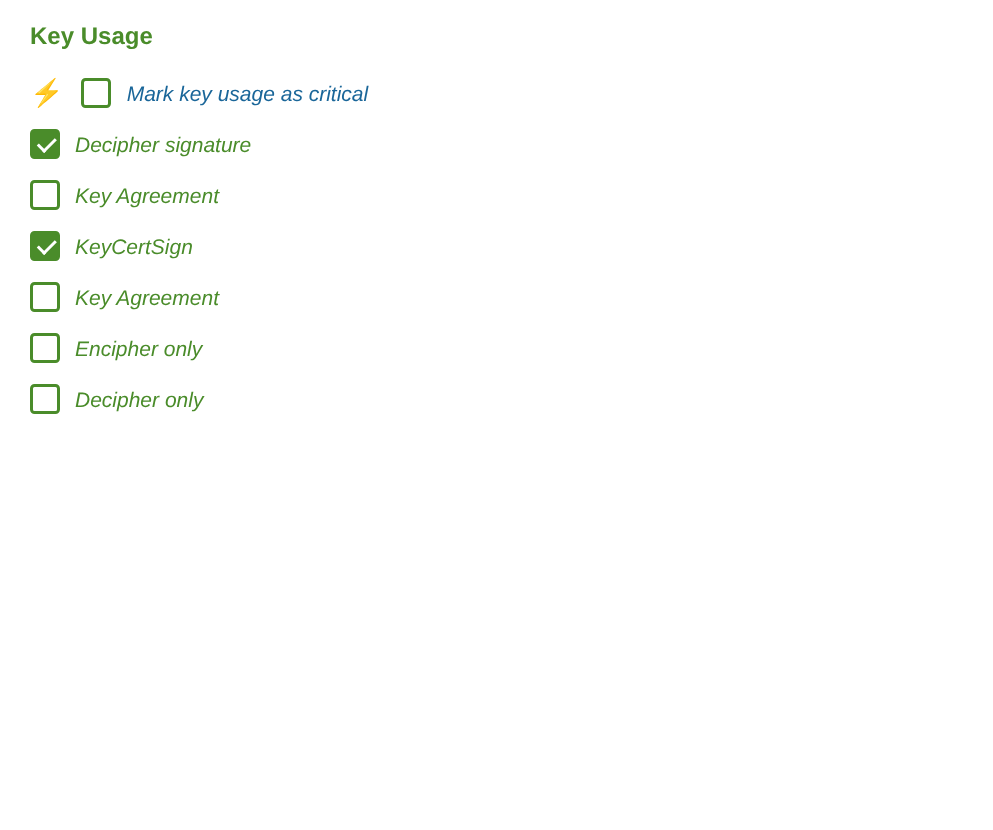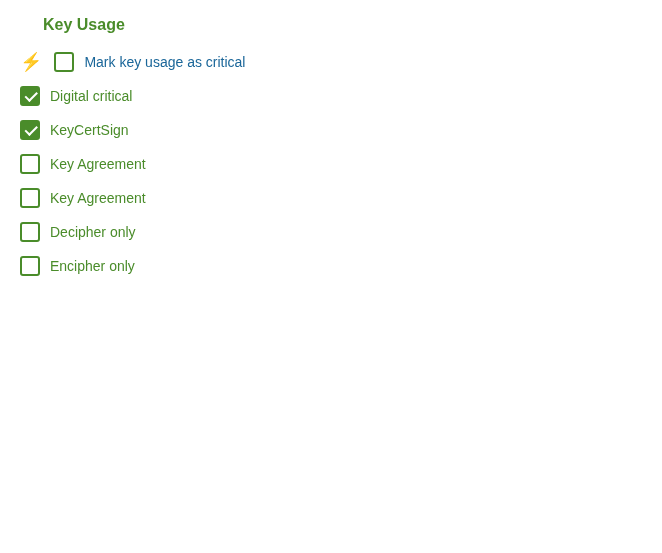--- a/index.html
+++ b/index.html
@@ -15,21 +15,20 @@
       width: 662px;
       min-height: 553px;
       padding: 16px 20px;
     }
 
     .section-title {
       color: #4a8c2a;
       font-size: 16px;
       font-weight: bold;
       margin-bottom: 18px;
-      margin-left: 23px;
     }
 
     .checkbox-row {
       display: flex;
       align-items: center;
       margin-bottom: 14px;
       gap: 10px;
     }
 
     .custom-checkbox {
@@ -55,20 +54,21 @@
       width: 5px;
       height: 10px;
       border: 2px solid #ffffff;
       border-top: none;
       border-left: none;
       transform: rotate(45deg) translateY(-1px);
     }
 
     .label-text {
       font-size: 14px;
+      font-style: italic;
     }
 
     .label-green {
       color: #4a8c2a;
     }
 
     .label-blue {
       color: #1a6699;
     }
 
@@ -86,35 +86,35 @@
 <h2 class="section-title">Key Usage</h2>
 
 <div id="items-container">
     <div class="checkbox-row">
       <span class="lightning-icon">⚡</span>
       <div class="custom-checkbox"></div>
       <span class="label-text label-blue">Mark key usage as critical</span>
     </div>
     <div class="checkbox-row">
       <div class="custom-checkbox checked"></div>
-      <span class="label-text label-green">Digital critical</span>
+      <span class="label-text label-green">Decipher signature</span>
+    </div>
+    <div class="checkbox-row">
+      <div class="custom-checkbox"></div>
+      <span class="label-text label-green">Key Agreement</span>
     </div>
     <div class="checkbox-row">
       <div class="custom-checkbox checked"></div>
       <span class="label-text label-green">KeyCertSign</span>
     </div>
     <div class="checkbox-row">
       <div class="custom-checkbox"></div>
       <span class="label-text label-green">Key Agreement</span>
     </div>
     <div class="checkbox-row">
       <div class="custom-checkbox"></div>
-      <span class="label-text label-green">Key Agreement</span>
+      <span class="label-text label-green">Encipher only</span>
     </div>
     <div class="checkbox-row">
       <div class="custom-checkbox"></div>
       <span class="label-text label-green">Decipher only</span>
     </div>
-    <div class="checkbox-row">
-      <div class="custom-checkbox"></div>
-      <span class="label-text label-green">Encipher only</span>
-    </div>
   </div>
 
 </body></html>

